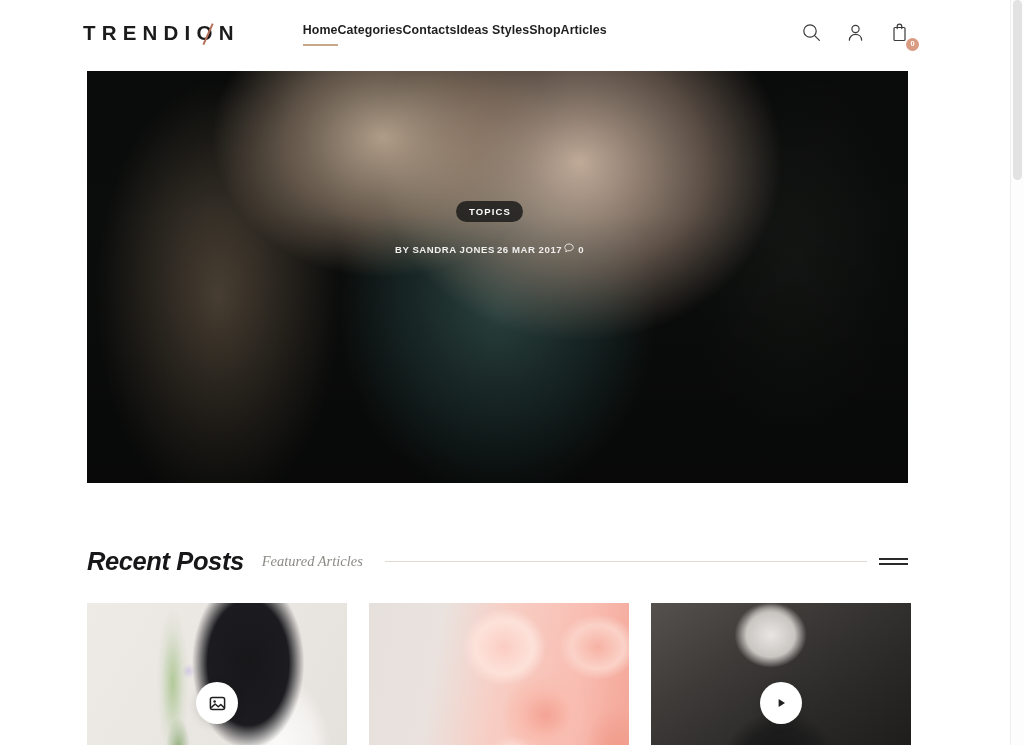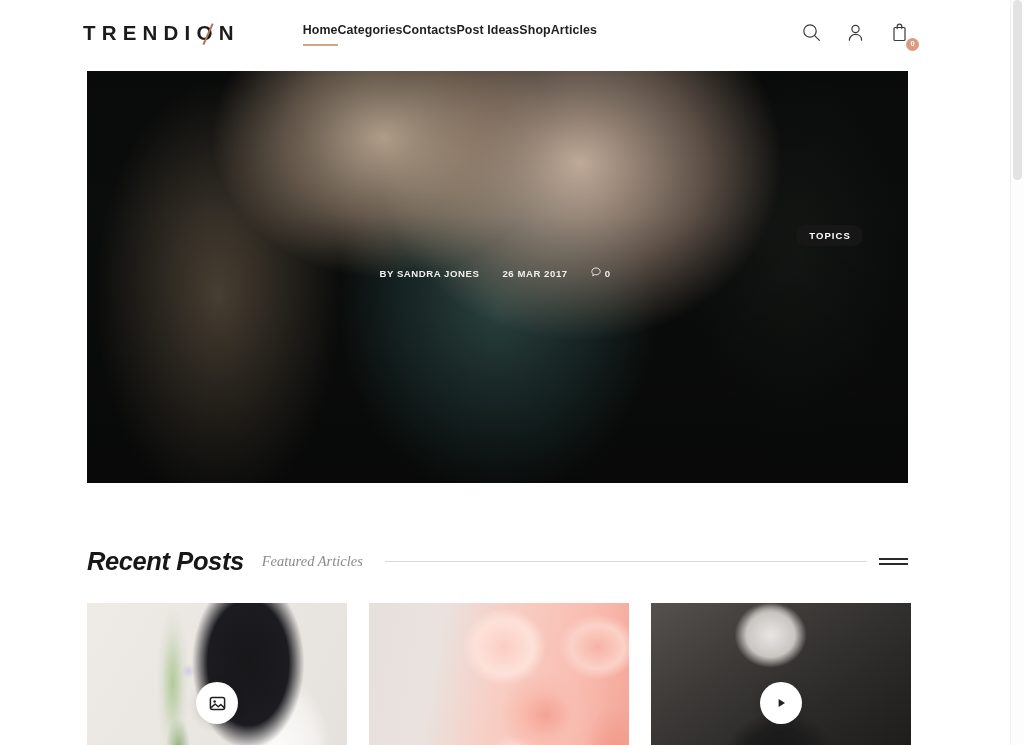--- a/index.html
+++ b/index.html
@@ -153,25 +153,24 @@
   .hero-photo::after {
     content: "";
     position: absolute;
     inset: 0;
     background: linear-gradient(180deg, rgba(0,0,0,0.22) 0%, rgba(0,0,0,0.10) 35%, rgba(0,0,0,0.38) 100%);
   }
 
   .hero-content {
     position: absolute;
     left: 0;
-    right: 5px;
+    right: 16px;
     top: 130px;
-    text-align: right;
+    text-align: center;
     padding: 0 40px;
-    margin-top: 24px;
   }
   .hero-cat {
     display: inline-block;
     background: rgba(24,24,24,0.82);
     color: #ffffff;
     font-size: 9.5px;
     font-weight: 700;
     letter-spacing: 1.1px;
     padding: 5px 12px 5px 13px;
     border-radius: 11px;
@@ -183,21 +182,21 @@
     font-weight: 700;
     line-height: 1.07;
     letter-spacing: -0.4px;
     text-shadow: 0 2px 14px rgba(0,0,0,0.35);
   }
   .hero-meta {
     margin-top: 21px;
     display: flex;
     align-items: center;
     justify-content: center;
-    gap: 23px;
+    gap: 2px;
     color: #f0efee;
     font-size: 9.6px;
     font-weight: 700;
     letter-spacing: 0.55px;
   }
   .hero-meta .meta-comments {
     display: inline-flex;
     align-items: center;
     gap: 4px;
   }
@@ -335,21 +334,21 @@
     <header class="site-header">
 
       <div class="brand">
         <span>TRENDI</span><span class="slash-o">O</span><span>N</span>
       </div>
 
       <nav class="main-nav">
         <a class="nav-link active" href="#">Home</a>
         <a class="nav-link" href="#">Categories</a>
         <a class="nav-link" href="#">Contacts</a>
-        <a class="nav-link" href="#">Post Ideas</a>
+        <a class="nav-link" href="#">Ideas Styles</a>
         <a class="nav-link" href="#">Shop</a>
         <a class="nav-link" href="#">Articles</a>
       </nav>
 
       <div class="header-tools">
         <button class="tool-btn">
           <span>
             <svg width="19" height="19" viewBox="0 0 19 19" fill="none">
               <circle cx="8" cy="8" r="6.2" stroke="#3a3a3a" stroke-width="1.2"></circle>
               <line x1="12.6" y1="12.6" x2="17.4" y2="17.4" stroke="#3a3a3a" stroke-width="1.2" stroke-linecap="round"></line>

